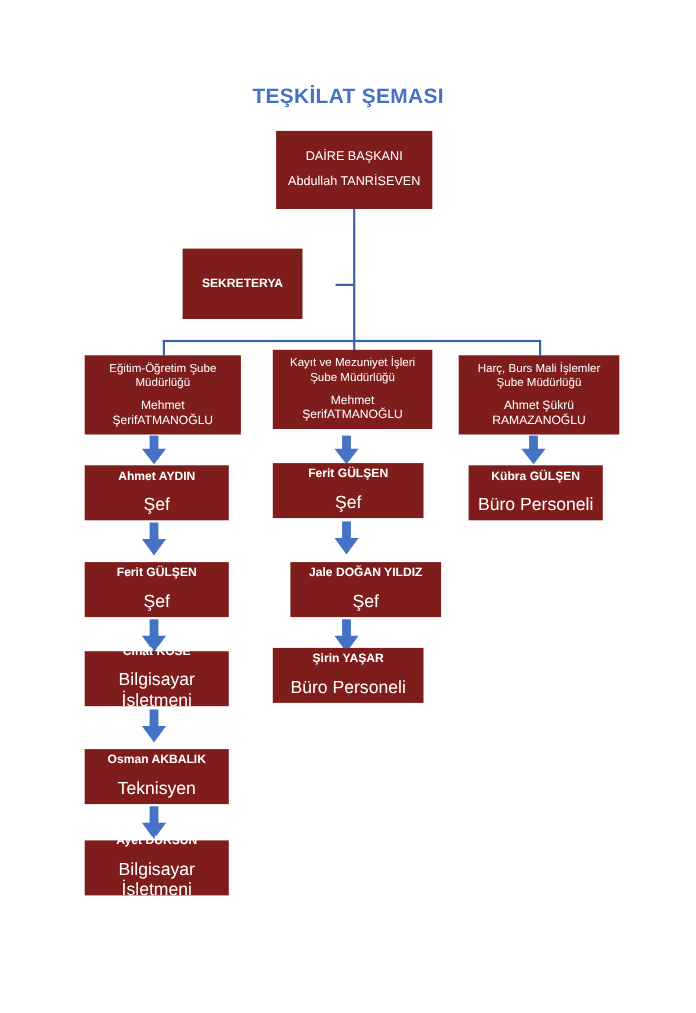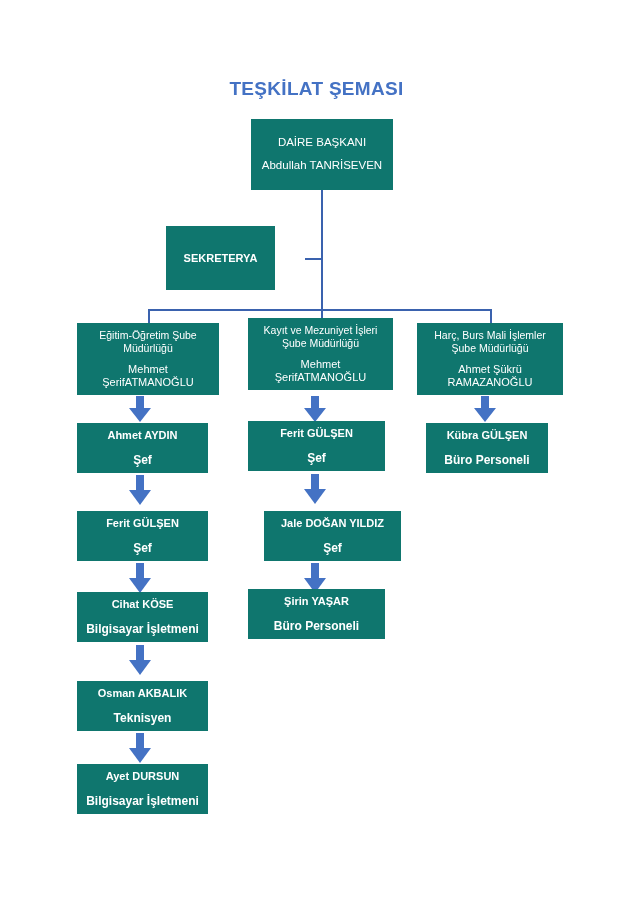--- a/index.html
+++ b/index.html
@@ -33,39 +33,39 @@
     color: #4472C4;
     font-size: 19px;
     font-weight: bold;
     letter-spacing: 0.3px;
     white-space: nowrap;
   }
 
   
   .node {
     position: absolute;
-    background: #0f766e;
+    background: #7f1d1d;
     color: #ffffff;
     box-sizing: border-box;
     display: flex;
     flex-direction: column;
     align-items: center;
     justify-content: center;
     text-align: center;
     line-height: 1.18;
     padding: 2px 3px;
   }
   .node .line-primary {
     font-size: 11px;
     font-weight: bold;
     white-space: pre-line;
   }
   .node .line-secondary {
-    font-size: 12px;
-    font-weight: bold;
+    font-size: 16px;
+    font-weight: normal;
     white-space: pre-line;
     margin-top: 11px;
   }
   .node.dept .line-primary {
     font-size: 10.5px;
     font-weight: normal;
   }
   .node.dept .line-secondary {
     font-size: 11px;
     font-weight: normal;

